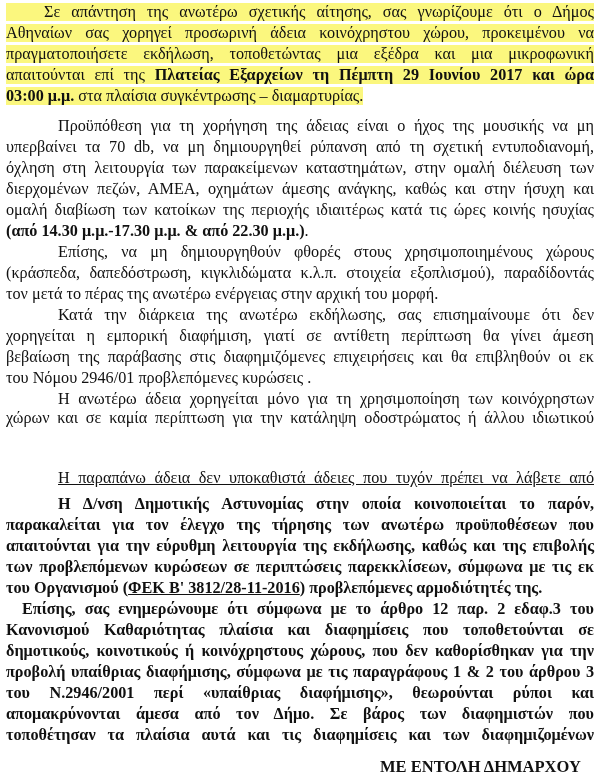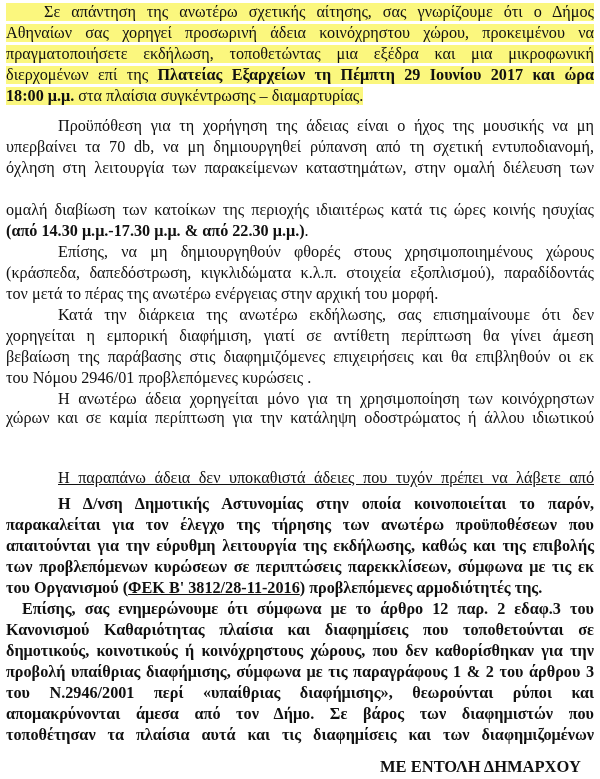--- a/index.html
+++ b/index.html
@@ -17,26 +17,27 @@
 </head>
 <body>
 
 <div class="page">
 
   <div class="line" style="top:2px; left:6px;">
     <span class="hl" style="padding-left:38px; margin-left:0;">Σε απάντηση της ανωτέρω σχετικής αίτησης, σας γνωρίζουμε ότι ο Δήμος</span>
   </div>
   <div class="line" style="top:23px;"><span class="hl">Αθηναίων σας χορηγεί προσωρινή άδεια κοινόχρηστου χώρου, προκειμένου να</span></div>
   <div class="line" style="top:44px;"><span class="hl">πραγματοποιήσετε εκδήλωση, τοποθετώντας μια εξέδρα και μια μικροφωνική</span></div>
-  <div class="line" style="top:65px;"><span class="hl"><span>διερχομένων επί της</span> <span class="b">Πλατείας Εξαρχείων τη Πέμπτη 29 Ιουνίου 2017 και ώρα</span></span></div>
-  <div class="line last" style="top:86px;"><span class="hl"><span class="b">18:00 μ.μ.</span> <span>στα πλαίσια συγκέντρωσης – διαμαρτυρίας.</span></span></div>
+  <div class="line" style="top:65px;"><span class="hl"><span>απαιτούνται επί της</span> <span class="b">Πλατείας Εξαρχείων τη Πέμπτη 29 Ιουνίου 2017 και ώρα</span></span></div>
+  <div class="line last" style="top:86px;"><span class="hl"><span class="b">03:00 μ.μ.</span> <span>στα πλαίσια συγκέντρωσης – διαμαρτυρίας.</span></span></div>
 
   <div class="line" style="top:116px; left:58px; width:536px;">Προϋπόθεση για τη χορήγηση της άδειας είναι  ο ήχος της μουσικής να μη</div>
   <div class="line" style="top:137px;">υπερβαίνει τα 70 db, να μη δημιουργηθεί ρύπανση από τη σχετική εντυποδιανομή,</div>
   <div class="line" style="top:158px;">όχληση στη λειτουργία των παρακείμενων καταστημάτων, στην ομαλή διέλευση των</div>
+  <div class="line" style="top:179px;">διερχομένων πεζών, ΑΜΕΑ, οχημάτων άμεσης ανάγκης,  καθώς και στην  ήσυχη και</div>
   <div class="line" style="top:200px;">ομαλή διαβίωση των κατοίκων της περιοχής ιδιαιτέρως κατά τις ώρες κοινής ησυχίας</div>
   <div class="line last" style="top:221px;"><span class="b">(από 14.30 μ.μ.-17.30 μ.μ. &amp; από  22.30 μ.μ.)</span><span>.</span></div>
 
   <div class="line" style="top:242px; left:58px; width:536px;">Επίσης, να μη δημιουργηθούν φθορές στους χρησιμοποιημένους χώρους</div>
   <div class="line" style="top:263px;">(κράσπεδα, δαπεδόστρωση, κιγκλιδώματα κ.λ.π. στοιχεία εξοπλισμού), παραδίδοντάς</div>
   <div class="line last" style="top:284px;">τον μετά  το πέρας της ανωτέρω ενέργειας στην αρχική του μορφή.</div>
 
   <div class="line" style="top:305px; left:58px; width:536px;">Κατά την διάρκεια  της ανωτέρω εκδήλωσης, σας επισημαίνουμε ότι δεν</div>
   <div class="line" style="top:326px;">χορηγείται η εμπορική διαφήμιση, γιατί σε αντίθετη περίπτωση θα γίνει άμεση</div>
   <div class="line" style="top:347px;">βεβαίωση της παράβασης στις διαφημιζόμενες επιχειρήσεις και θα επιβληθούν οι εκ</div>

